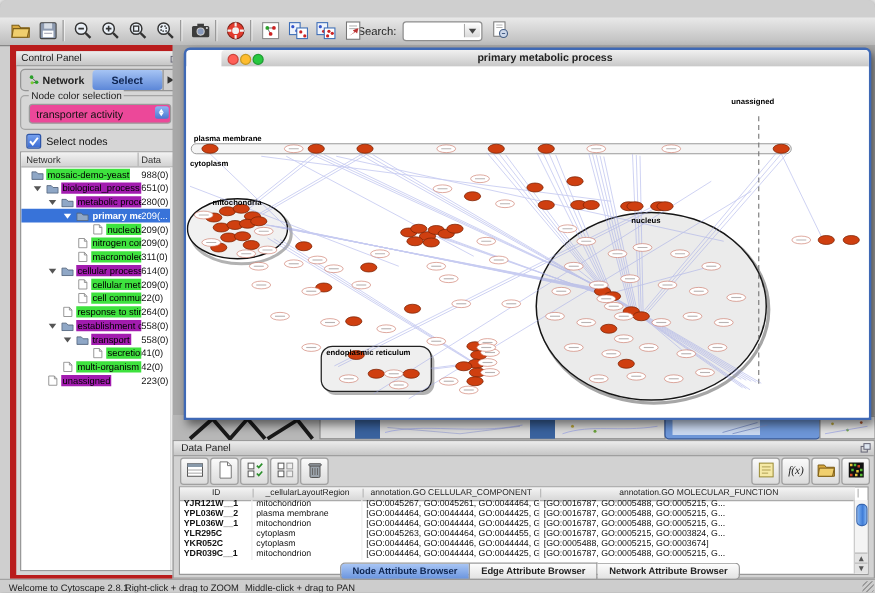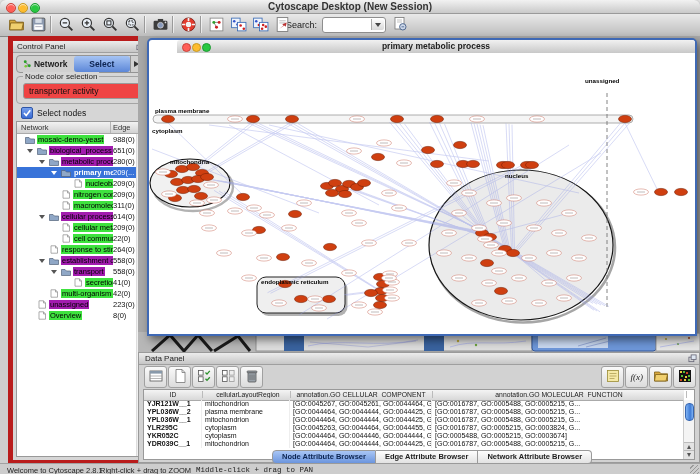--- a/index.html
+++ b/index.html
@@ -28,21 +28,21 @@
   .cp-header{position:absolute;left:0;top:0;right:0;height:11px;background:linear-gradient(#ececec,#c6c6c6);border-bottom:1px solid #9f9f9f;font-size:8px;color:#222;padding-left:4px;line-height:11px;}
   .floatico{position:absolute;right:2px;top:1px;width:9px;height:9px;}
   .cp-tabs{position:absolute;top:14px;left:3px;width:126px;height:16px;background:#d0d0d0;border:1px solid #949494;border-radius:4px;display:flex;align-items:stretch;}
   .cp-tab{flex:1;display:flex;align-items:center;justify-content:center;gap:2px;font-size:8.5px;font-weight:bold;color:#222;cursor:pointer;border-radius:3px;}
   .cp-tab.selected{background:linear-gradient(#a6c4f4,#5c87d8);color:#0d2350;}
   .cp-tab svg{width:9px;height:9px;}
   .cp-tab-arrow{width:12px;border-left:1px solid #949494;position:relative;cursor:pointer;}
   .cp-tab-arrow:after{content:"";position:absolute;left:3px;top:5px;border-top:3px solid transparent;border-bottom:3px solid transparent;border-left:5px solid #333;}
   .cp-group{position:absolute;top:35px;left:3px;width:126px;height:26px;border:1px solid #a5a5a5;border-radius:4px;}
   .cp-group-label{position:absolute;top:-5px;left:6px;font-size:8px;color:#222;background:#d6d6d6;padding:0 2px;}
-  .combo{position:absolute;left:6px;top:6px;width:112px;height:14px;background:#ef4444;border:1px solid #9a9a9a;border-radius:3px;cursor:pointer;padding-left:24px;}
+  .combo{position:absolute;left:6px;top:6px;width:112px;height:14px;background:#ec4899;border:1px solid #9a9a9a;border-radius:3px;cursor:pointer;}
   .combo .cval{position:absolute;left:5px;top:2px;font-size:8.5px;color:#111;white-space:nowrap;}
   .stepper{position:absolute;right:1px;top:1px;width:11px;height:10px;background:linear-gradient(#8fb4f2,#4a78d2);border-radius:2px;}
   .stepper:before{content:"";position:absolute;left:3px;top:2px;border-left:2.5px solid transparent;border-right:2.5px solid transparent;border-bottom:3px solid #fff;}
   .stepper:after{content:"";position:absolute;left:3px;bottom:2px;border-left:2.5px solid transparent;border-right:2.5px solid transparent;border-top:3px solid #fff;}
   .cbrow{position:absolute;top:66px;left:8px;height:11px;display:flex;align-items:center;gap:4px;}
   .cbox{width:10px;height:10px;border-radius:2px;background:linear-gradient(#76a0ee,#3b6cd4);border:1px solid #2d55a8;position:relative;cursor:pointer;}
   .cbox svg{position:absolute;left:0;top:0;}
   .cblabel{font-size:8.5px;color:#111;}
   .cp-tree{position:absolute;top:80px;left:3px;width:126px;bottom:3px;background:#fff;border:1px solid #999;}
   .tree-head{position:absolute;left:0;top:0;right:0;height:11px;background:linear-gradient(#f2f2f2,#d2d2d2);border-bottom:1px solid #aaa;font-size:7.5px;color:#333;}
@@ -89,35 +89,29 @@
   .dp-sarr:after{content:"";position:absolute;left:3px;}
   .sarr-up{bottom:8px;} .sarr-up:after{top:2px;border-left:2.5px solid transparent;border-right:2.5px solid transparent;border-bottom:4px solid #555;}
   .sarr-dn{bottom:0;} .sarr-dn:after{top:2px;border-left:2.5px solid transparent;border-right:2.5px solid transparent;border-top:4px solid #555;}
   
   .btabs{position:absolute;left:272px;top:450px;height:14px;display:flex;z-index:5;}
   .btab{height:12px;line-height:12px;padding:0 9px;font-size:7.5px;font-weight:bold;color:#222;background:linear-gradient(#fdfdfd,#e2e2e2);border:1px solid #9a9a9a;border-left:none;cursor:pointer;}
   .btab:first-child{border-left:1px solid #9a9a9a;border-radius:4px 0 0 4px;}
   .btab:last-child{border-radius:0 4px 4px 0;}
   .btab.selected{background:linear-gradient(#a9c6f5,#6b95de);color:#0c2451;}
   .statusbar{position:absolute;left:0;top:463px;width:700px;height:11px;background:#cdcdcd;border-top:1px solid #a2a2a2;font-size:7.5px;color:#222;}
-  .st1{position:absolute;left:7px;top:2px;} .st2{position:absolute;left:100px;top:2px;} .st3{position:absolute;left:196px;top:2px;font-family:Liberation Mono, monospace;}
+  .st1{position:absolute;left:7px;top:2px;} .st2{position:absolute;left:100px;top:2px;} .st3{position:absolute;left:196px;top:2px;}
   .grip{position:absolute;right:1px;top:1px;width:9px;height:9px;background:
     repeating-linear-gradient(135deg,transparent 0 2px,#9a9a9a 2px 3px);}
 </style>
 </head>
 <body>
 
 <div class="app">
 
-  <div class="titlebar">
-    <div class="light lr"></div>
-    <div class="light ly"></div>
-    <div class="light lg"></div>
-    <div class="wtitle">Cytoscape Desktop (New Session)</div>
-  </div>
 
   <div class="toolbar">
     <span class="search-label">Search:</span>
     <span class="searchbox">
       <input value="" style="">
       <span class="sarrow"></span>
     </span>
     <span class="cfgbtn" id="cfgbtn"><svg viewBox="0 0 16 16" xmlns="http://www.w3.org/2000/svg">
           <rect x="3" y="1.5" width="9" height="11.5" fill="#fff" stroke="#777" stroke-width=".8"></rect>
           <line x1="5" y1="4" x2="10" y2="4" stroke="#aaa" stroke-width=".7"></line>
@@ -264,21 +258,21 @@
           <svg viewBox="0 0 10 10" width="10" height="10">
             <path d="M2 5l2.2 2.5L8.3 2.2" fill="none" stroke="#fff" stroke-width="1.6"></path>
           </svg>
         </span>
       <span class="cblabel">Select nodes</span>
     </div>
     <div class="cp-tree">
       <div class="tree-head">
         <span class="th-net">Network</span>
         <span class="th-sep"></span>
-        <span class="th-nodes">Edge</span>
+        <span class="th-nodes">Data</span>
       </div>
       <div class="trows" id="trows">
           <div class="trow" style="top: 0px;">
             <span class="ticon" style="left:8px">
               <svg viewBox="0 0 10 9">
                 <path d="M.5 2.5h3.5L5.5 4h4V8.5H.5z" fill="#8fa7c6" stroke="#51627a" stroke-width=".7"></path>
               </svg>
             </span>
             <span class="tlabel bg-green" style="left:20px;max-width:74px">mosaic-demo-yeast</span>
             <span class="tnodes">988(0)</span>
@@ -425,30 +419,20 @@
           </div>
           <div class="trow" style="top: 165px;">
             <span class="ticon" style="left:20px">
               <svg viewBox="0 0 10 9">
                 <path d="M2 .8h4.5L8.5 3V8.2H2z" fill="#fff" stroke="#8a8a8a" stroke-width=".7"></path>
                 <path d="M6.5 .8V3h2" fill="none" stroke="#8a8a8a" stroke-width=".7"></path>
               </svg>
             </span>
             <span class="tlabel bg-red" style="left:32px;max-width:62px">unassigned</span>
             <span class="tnodes">223(0)</span>
-          </div>
-          <div class="trow" style="top: 176px;">
-            <span class="ticon" style="left:20px">
-              <svg viewBox="0 0 10 9">
-                <path d="M2 .8h4.5L8.5 3V8.2H2z" fill="#fff" stroke="#8a8a8a" stroke-width=".7"></path>
-                <path d="M6.5 .8V3h2" fill="none" stroke="#8a8a8a" stroke-width=".7"></path>
-              </svg>
-            </span>
-            <span class="tlabel bg-green" style="left:32px;max-width:62px">Overview</span>
-            <span class="tnodes">8(0)</span>
           </div>
         </div>
       <div class="tree-scroll"></div>
     </div>
   </div>
 
   <div class="mdi">
     <div class="strip" id="strip"><svg viewBox="0 0 562 20" width="562" height="20" xmlns="http://www.w3.org/2000/svg">
   <rect x="0" y="0" width="562" height="20" fill="#b7b7b7"></rect>
   <rect x="118" y="1" width="276" height="18" fill="#dcdcdc" stroke="#909090" stroke-width="1"></rect>

